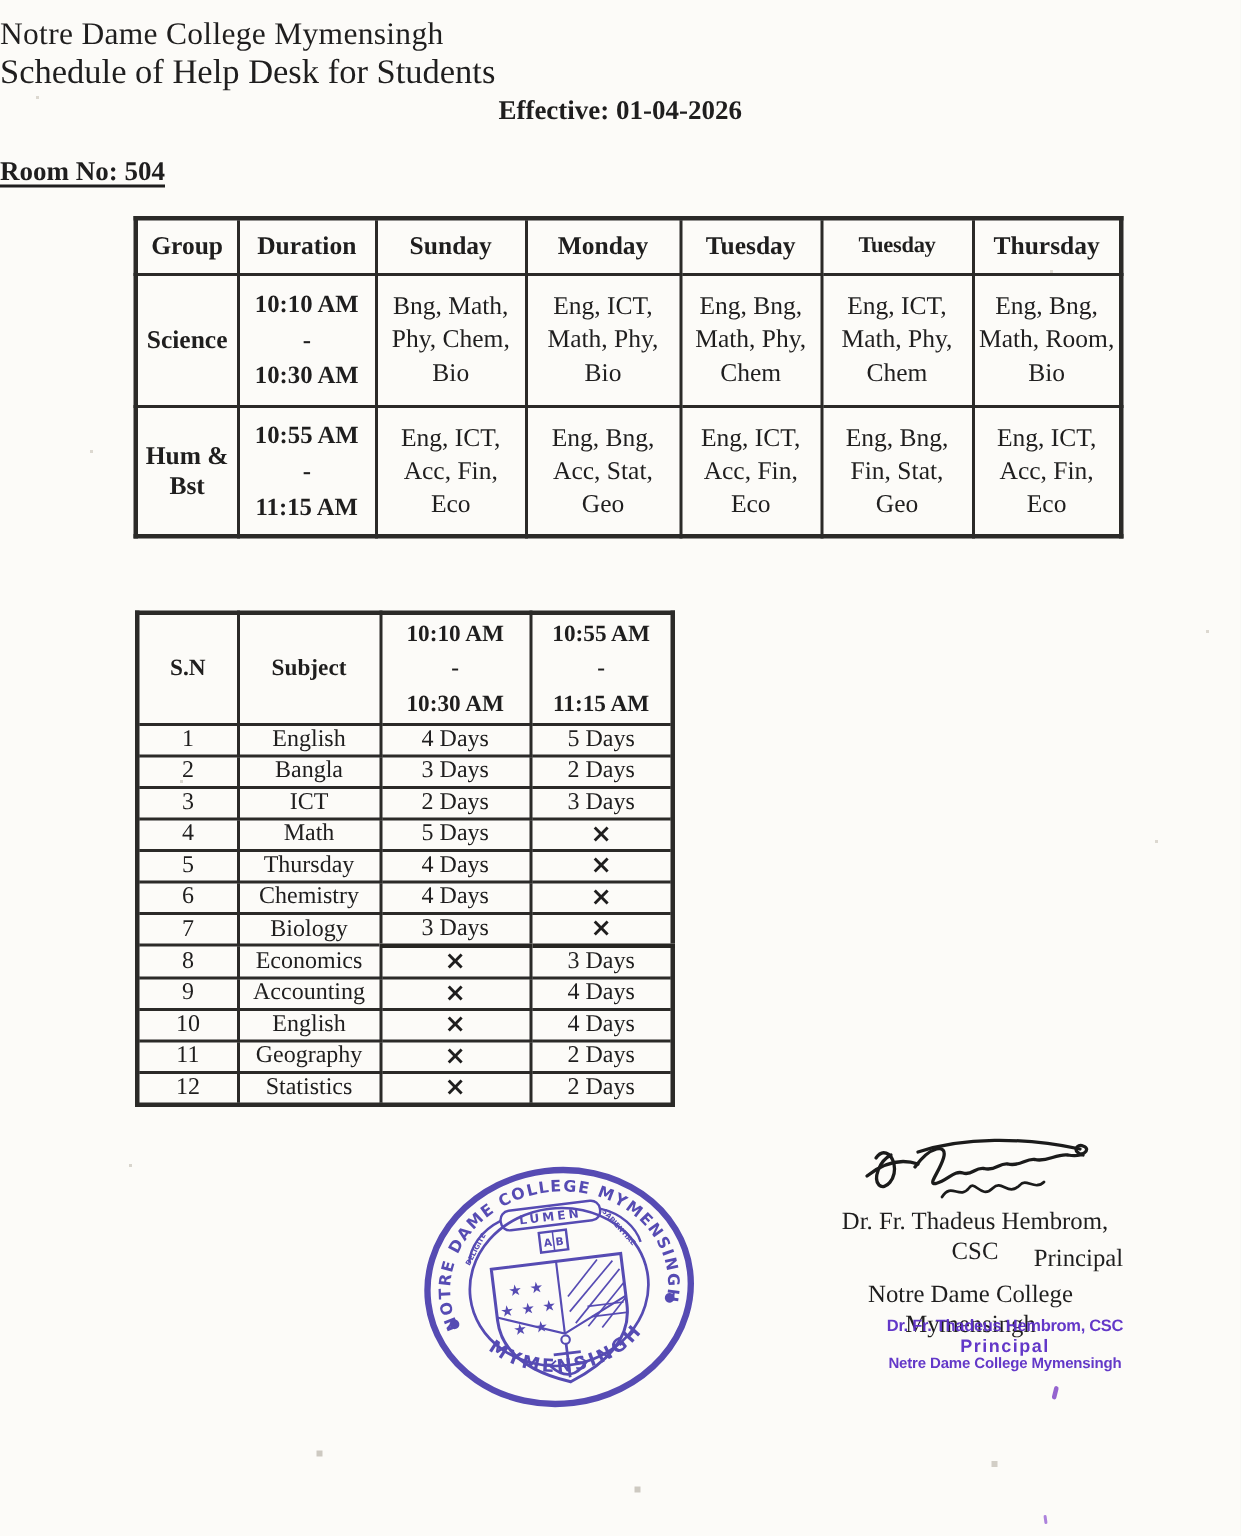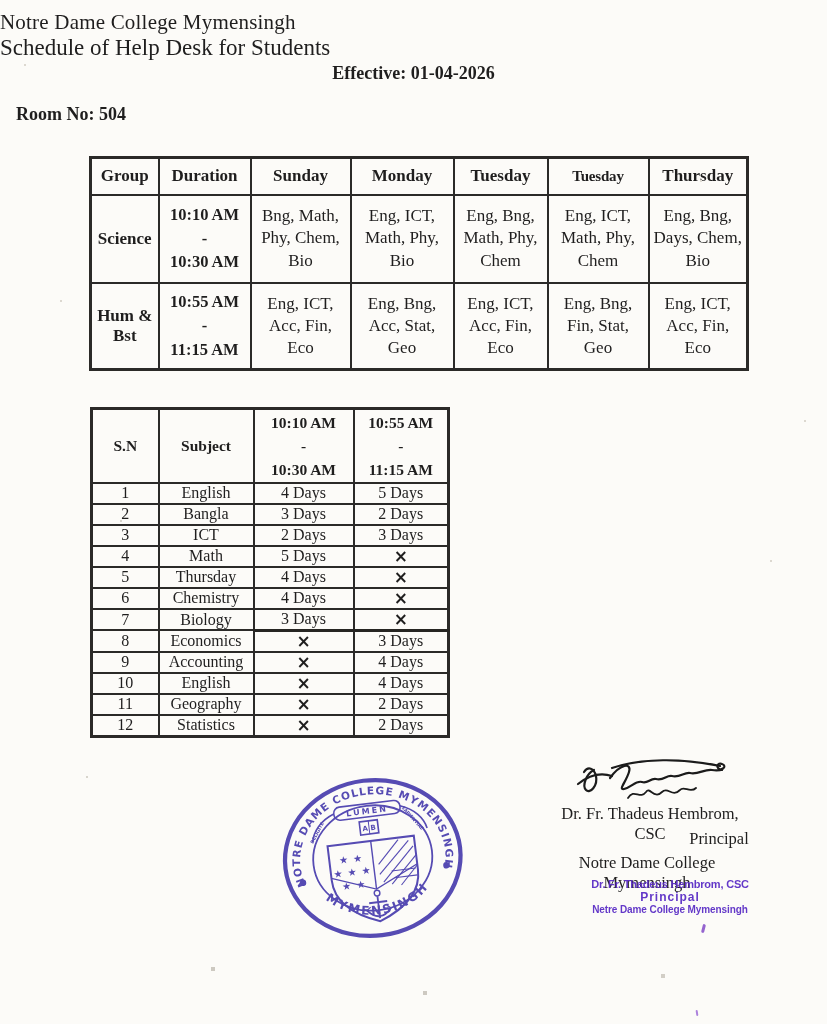--- a/index.html
+++ b/index.html
@@ -9,28 +9,28 @@
     background:#f6f5f2;
   }
   .page{
     position:relative;width:827px;height:1024px;overflow:hidden;
     background:#fcfbf8;color:#1f1e1e;
   }
   .college-line{position:absolute;left:0;top:10px;width:100%;font-size:21px;letter-spacing:.2px;}
   .title-line{position:absolute;left:0;top:35px;width:100%;font-size:23px;font-weight:normal;}
   .effective-line{position:absolute;left:0;top:63px;width:100%;font-size:18px;font-weight:bold;text-align:center;}
   .room-line{position:absolute;left:0;top:104px;width:100%;font-size:18px;font-weight:bold;}
-  .room-line span{text-underline-offset:3px;text-decoration-thickness:1.5px;padding-left:16px;}
+  .room-line span{text-decoration:underline;text-underline-offset:3px;text-decoration-thickness:1.5px;}
 
   
   table{border-collapse:collapse;table-layout:fixed;position:absolute;background:transparent;}
   th,td{border:2px solid #2b2a28;text-align:center;vertical-align:middle;padding:1px 3px;overflow:hidden;}
   .pre{white-space:pre-line;}
 
-  .weekly{left:89px;top:156px;width:657px;border:3px solid #2b2a28;padding-left:38px;}
+  .weekly{left:89px;top:144px;width:657px;border:3px solid #2b2a28;padding-left:38px;}
   .weekly th{font-size:17px;font-weight:bold;}
   .weekly .th-wed{font-size:15px;letter-spacing:-.2px;}
   .weekly .hdr-row{height:37px;}
   .weekly .row-a{height:88px;}
   .weekly .row-b{height:87px;}
   .weekly .group-cell{font-weight:bold;font-size:17px;}
   .weekly .duration-cell{font-weight:bold;font-size:16.5px;line-height:1.45;}
   .weekly .day-cell{font-size:17px;line-height:1.3;}
 
   .subjects{left:90px;top:407px;width:357px;border:3px solid #2b2a28;}
@@ -104,21 +104,21 @@
     </tr>
     <tr class="row-a">
       <td class="group-cell pre">Science</td>
       <td class="duration-cell pre">10:10 AM
 -
 10:30 AM</td>
       <td class="day-cell">Bng, Math, Phy, Chem, Bio</td>
       <td class="day-cell">Eng, ICT, Math, Phy, Bio</td>
       <td class="day-cell">Eng, Bng, Math, Phy, Chem</td>
       <td class="day-cell">Eng, ICT, Math, Phy, Chem</td>
-      <td class="day-cell">Eng, Bng, Days, Chem, Bio</td>
+      <td class="day-cell">Eng, Bng, Math, Room, Bio</td>
     </tr>
     <tr class="row-b">
       <td class="group-cell pre">Hum &amp;
 Bst</td>
       <td class="duration-cell pre">10:55 AM
 -
 11:15 AM</td>
       <td class="day-cell">Eng, ICT, Acc, Fin, Eco</td>
       <td class="day-cell">Eng, Bng, Acc, Stat, Geo</td>
       <td class="day-cell">Eng, ICT, Acc, Fin, Eco</td>

